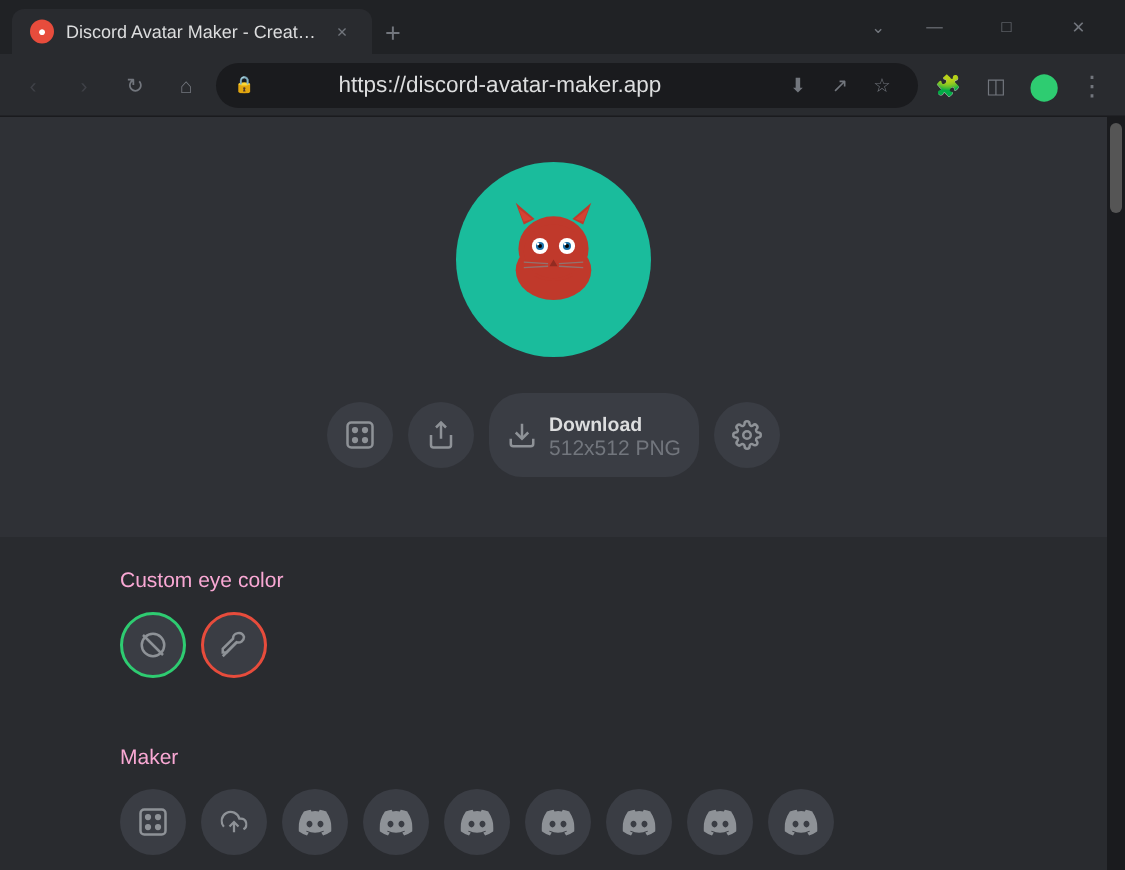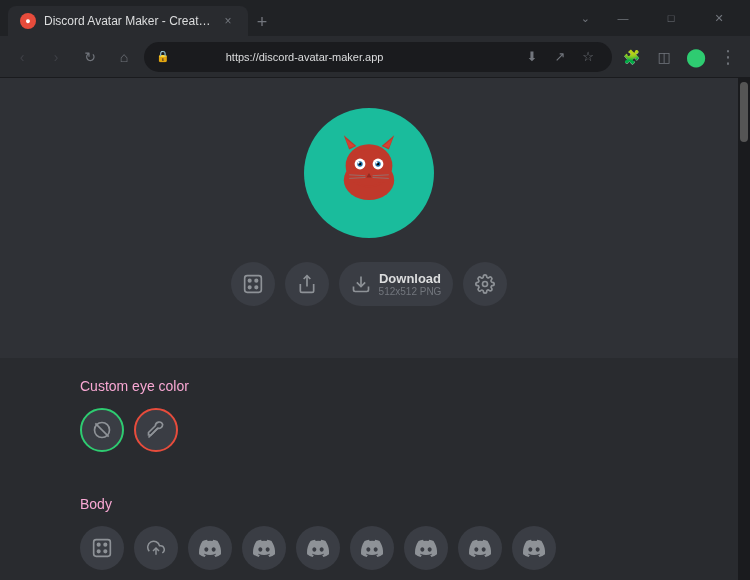--- a/index.html
+++ b/index.html
@@ -145,21 +145,21 @@
       padding: 0 12px;
       gap: 8px;
     }
 
     .lock-icon {
       color: #72767d;
       font-size: 11px;
     }
 
     .url-text {
-      font-size: 11px;
+      font-size: 15px;
       color: #dcddde;
       flex: 1;
       padding-left: 48px;
     }
 
     .url-actions {
       display: flex;
       align-items: center;
       gap: 4px;
     }
@@ -259,43 +259,42 @@
       border: none;
     }
 
     .download-btn {
       display: flex;
       align-items: center;
       gap: 8px;
       background: #3a3d44;
       border-radius: 22px;
       padding: 0 12px;
-      height: 44px;
-      cursor: pointer;
-      text-align: center;
+      height: 56px;
+      cursor: pointer;
     }
 
     .download-icon {
       color: #8e9297;
       font-size: 16px;
     }
 
     .download-text {
       display: flex;
       flex-direction: column;
     }
 
     .download-label {
       font-size: 13px;
       font-weight: bold;
       color: #dcddde;
     }
 
     .download-sub {
-      font-size: 10px;
+      font-size: 14px;
       color: #72767d;
     }
 
     .settings-btn {
       width: 44px;
       height: 44px;
       border-radius: 50%;
       background: #3a3d44;
       display: flex;
       align-items: center;
@@ -536,21 +535,21 @@
           <div class="color-option red-border">
             <svg width="20" height="20" viewBox="0 0 24 24" fill="none" stroke="#8e9297" stroke-width="2">
               <path d="M20 5.5a4.5 4.5 0 01-5.89 4.26L6 18H3v-3l8.24-8.11A4.5 4.5 0 0120 5.5z"></path>
               <line x1="14" y1="10" x2="3" y2="21"></line>
             </svg>
           </div>
         </div>
       </div>
 
       <div class="body-section">
-        <div class="section-title">Body</div>
+        <div class="section-title">Maker</div>
         <div class="body-options">
 
           <div class="body-option">
             <svg width="20" height="20" viewBox="0 0 24 24" fill="none" stroke="#8e9297" stroke-width="2">
               <rect x="2" y="2" width="20" height="20" rx="3"></rect>
               <circle cx="8" cy="8" r="1.5" fill="#8e9297"></circle>
               <circle cx="16" cy="8" r="1.5" fill="#8e9297"></circle>
               <circle cx="8" cy="16" r="1.5" fill="#8e9297"></circle>
               <circle cx="16" cy="16" r="1.5" fill="#8e9297"></circle>
             </svg>

